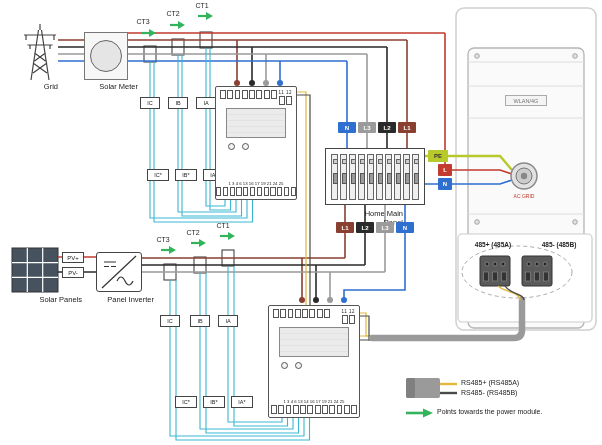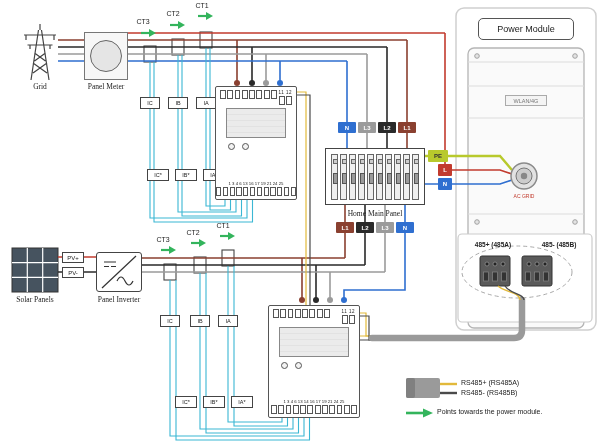--- a/index.html
+++ b/index.html
@@ -1,19 +1,19 @@
 <!DOCTYPE html>
 <html><head>
 <meta charset="utf-8">
 <style>
   html,body{margin:0;padding:0;background:#fff;}
   #stage{position:relative;width:602px;height:445px;background:#ffffff;overflow:hidden;
          font-family:"Liberation Sans", sans-serif;}
   #wires{position:absolute;left:0;top:0;}
-  .txt{position:absolute;font-size:7.5px;color:#222;text-align:center;line-height:1.2;font-family:Liberation Serif, serif;}
+  .txt{position:absolute;font-size:7.5px;color:#222;text-align:right;line-height:1.2;}
   .ctlab{position:absolute;font-size:7px;color:#222;text-align:center;width:24px;}
   .lblbox{position:absolute;border:0.9px solid #444;background:#fff;font-size:5.5px;color:#222;
           display:flex;align-items:center;justify-content:center;box-sizing:border-box;}
   .tag{position:absolute;font-size:6px;font-weight:bold;color:#fff;display:flex;align-items:center;
        justify-content:center;border-radius:1px;box-sizing:border-box;}
   .tag.l1{background:#8a4030;}.tag.l2{background:#2a2a2a;}.tag.l3{background:#9b9b9b;}
   .tag.n{background:#2f6fd0;}.tag.pe{background:#b8c92c;color:#333;}.tag.lv{background:#c23b2e;}
   .mmeter{position:absolute;left:84px;top:32px;width:44px;height:48px;border:1.3px solid #777;
           background:#f7f7f7;box-sizing:border-box;display:flex;align-items:center;justify-content:center;}
   .mmeter .dial{width:30px;height:30px;border:1.3px solid #666;border-radius:50%;background:#e5e5e5;}
@@ -201,21 +201,21 @@
     <path d="M406 413 H423" stroke="#33b45c" stroke-width="2.6"></path>
     <path d="M423 408.5 L433 413 L423 417.5 Z"></path>
   </g>
 </svg>
 
 <div class="txt" style="left:22px;top:82px;width:36px;">Grid</div>
 
 <div class="mmeter">
       <div class="dial"></div>
     </div>
-<div class="txt" style="left:74px;top:82px;width:64px;">Panel Meter</div>
+<div class="txt" style="left:74px;top:82px;width:64px;">Solar Meter</div>
 
 <div class="ctlab" style="left:131px;top:18px;">CT3</div>
 <div class="ctlab" style="left:161px;top:10px;">CT2</div>
 <div class="ctlab" style="left:190px;top:2px;">CT1</div>
 
 <div class="lblbox" style="left:140px;top:97px;width:20px;height:12px;">IC</div>
 <div class="lblbox" style="left:168px;top:97px;width:20px;height:12px;">IB</div>
 <div class="lblbox" style="left:196px;top:97px;width:20px;height:12px;">IA</div>
 <div class="lblbox" style="left:147px;top:169px;width:22px;height:12px;">IC*</div>
 <div class="lblbox" style="left:175px;top:169px;width:22px;height:12px;">IB*</div>
@@ -284,27 +284,26 @@
 
 <div class="tag l1" style="left:336px;top:222px;width:18px;height:11px;">L1</div>
 <div class="tag l2" style="left:356px;top:222px;width:18px;height:11px;">L2</div>
 <div class="tag l3" style="left:376px;top:222px;width:18px;height:11px;">L3</div>
 <div class="tag n" style="left:396px;top:222px;width:18px;height:11px;">N</div>
 
 <div class="tag pe" style="left:428px;top:150px;width:20px;height:12px;">PE</div>
 <div class="tag lv" style="left:438px;top:164px;width:14px;height:12px;">L</div>
 <div class="tag n" style="left:438px;top:178px;width:14px;height:12px;">N</div>
 
-<div class="pm-title">Power Module</div>
 <div class="wlan">WLAN/4G</div>
 <div class="acgrid">AC GRID</div>
 <div class="r485" style="left:460px;top:241px;width:66px;">485+ (485A)</div>
 <div class="r485" style="left:527px;top:241px;width:64px;">485- (485B)</div>
 
-<div class="txt" style="left:4px;top:295px;width:62px;">Solar Panels</div>
+<div class="txt" style="left:20px;top:295px;width:62px;">Solar Panels</div>
 <div class="lblbox" style="left:62px;top:252px;width:22px;height:11px;font-size:6px;">PV+</div>
 <div class="lblbox" style="left:62px;top:267px;width:22px;height:11px;font-size:6px;">PV-</div>
 <div class="inverter">
   <svg width="44" height="38" viewBox="0 0 44 38">
     <path d="M5 35 L39 3" stroke="#333" stroke-width="1.2" fill="none"></path>
     <path d="M7 9 H19 M7 13.5 H12 M14 13.5 H19" stroke="#333" stroke-width="1.2" fill="none"></path>
     <path d="M20 28 q4 -8 8 0 q4 8 8 0" stroke="#333" stroke-width="1.2" fill="none"></path>
   </svg>
 </div>
 <div class="txt" style="left:84px;top:295px;width:70px;">Panel Inverter</div>

